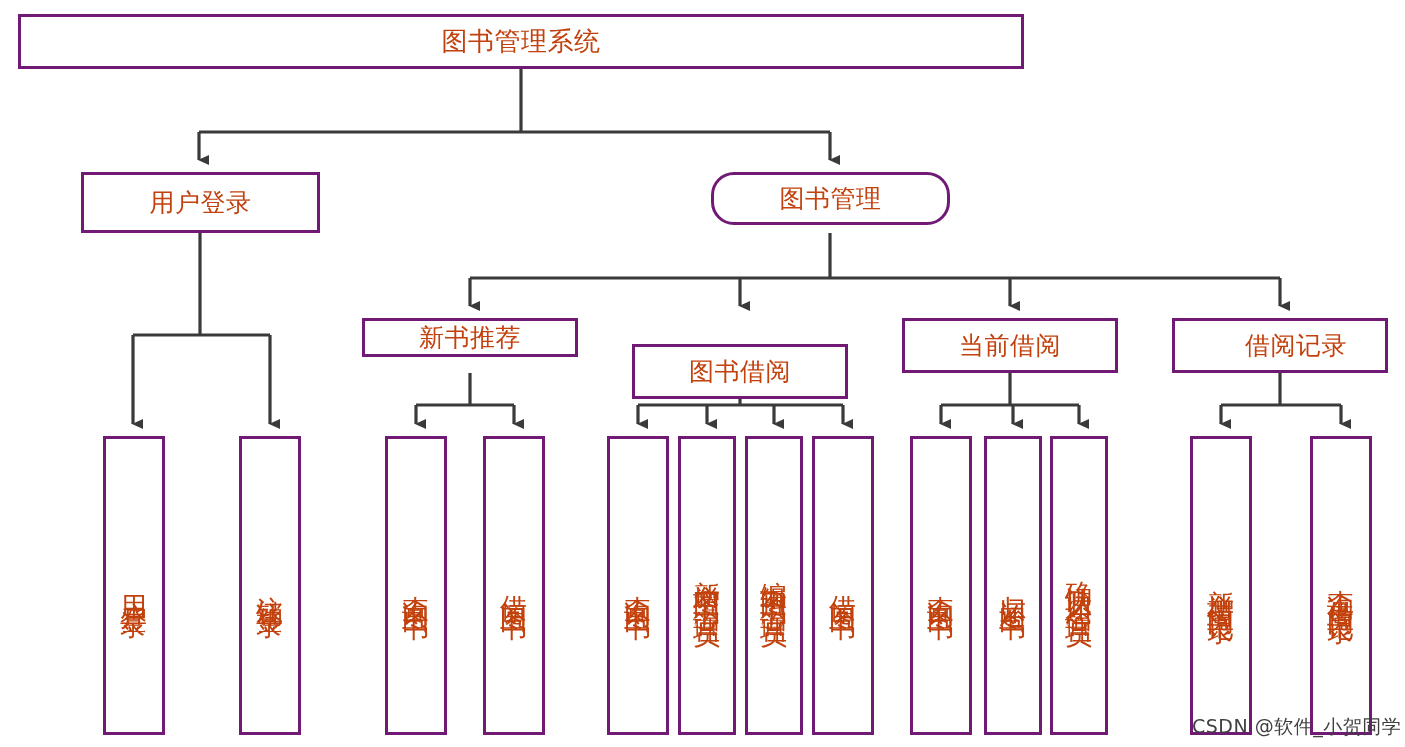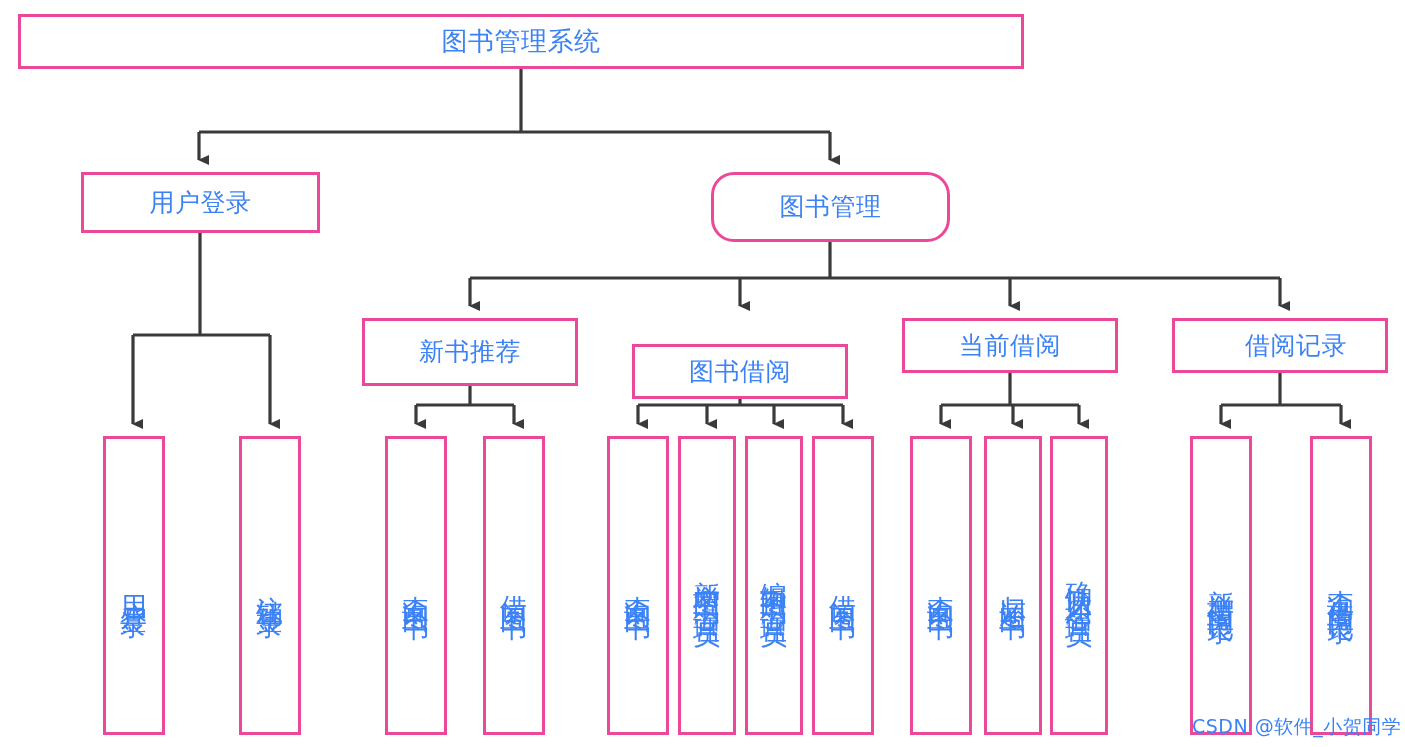--- a/index.html
+++ b/index.html
@@ -22,25 +22,25 @@
     left: 0;
     top: 0;
     width: 1405px;
     height: 747px;
     pointer-events: none;
   }
   .node {
     position: absolute;
     box-sizing: border-box;
     background: #ffffff;
-    border: 3px solid #ec4899;
+    border: 3px solid #701a75;
     display: flex;
     align-items: center;
     justify-content: center;
-    color: #3b82f6;
+    color: #c2410c;
   }
   .node .label {
     display: block;
     text-align: center;
     line-height: 1.18;
     letter-spacing: 0.5px;
   }
   .node.horiz .label {
     font-size: 25px;
     writing-mode: horizontal-tb;
@@ -54,21 +54,21 @@
     text-orientation: upright;
     font-size: 27px;
     letter-spacing: 6px;
     line-height: 1;
   }
   .node.root .label {
     font-size: 26px;
   }
   .watermark {
     position: absolute;
-    color: #3b82f6;
+    color: #404040;
     font-size: 19px;
     white-space: nowrap;
     letter-spacing: 0.5px;
   }
 </style>
 </head>
 <body>
 
 <div id="canvas">
 
@@ -122,25 +122,25 @@
     </g>
   </svg>
 
   <div class="node horiz root" style="left:18px; top:14px; width:1006px; height:55px;">
     <span class="label">图书管理系统</span>
   </div>
 
   <div class="node horiz" style="left:81px; top:172px; width:239px; height:61px;">
     <span class="label">用户登录</span>
   </div>
-  <div class="node horiz" style="left:711px; top:172px; width:239px; height:70px;border-radius:23px;">
+  <div class="node horiz" style="left:711px; top:172px; width:239px; height:53px;border-radius:23px;">
     <span class="label">图书管理</span>
   </div>
 
-  <div class="node horiz" style="left:362px; top:318px; width:216px; height:68px;">
+  <div class="node horiz" style="left:362px; top:318px; width:216px; height:39px;">
     <span class="label">新书推荐</span>
   </div>
   <div class="node horiz" style="left:632px; top:318px; width:216px; height:55px;margin-top:26px;">
     <span class="label">图书借阅</span>
   </div>
   <div class="node horiz" style="left:902px; top:318px; width:216px; height:55px;align-items:center;">
     <span class="label">当前借阅</span>
   </div>
   <div class="node horiz" style="left:1172px; top:318px; width:216px; height:55px;padding-left:32px;">
     <span class="label">借阅记录</span>

